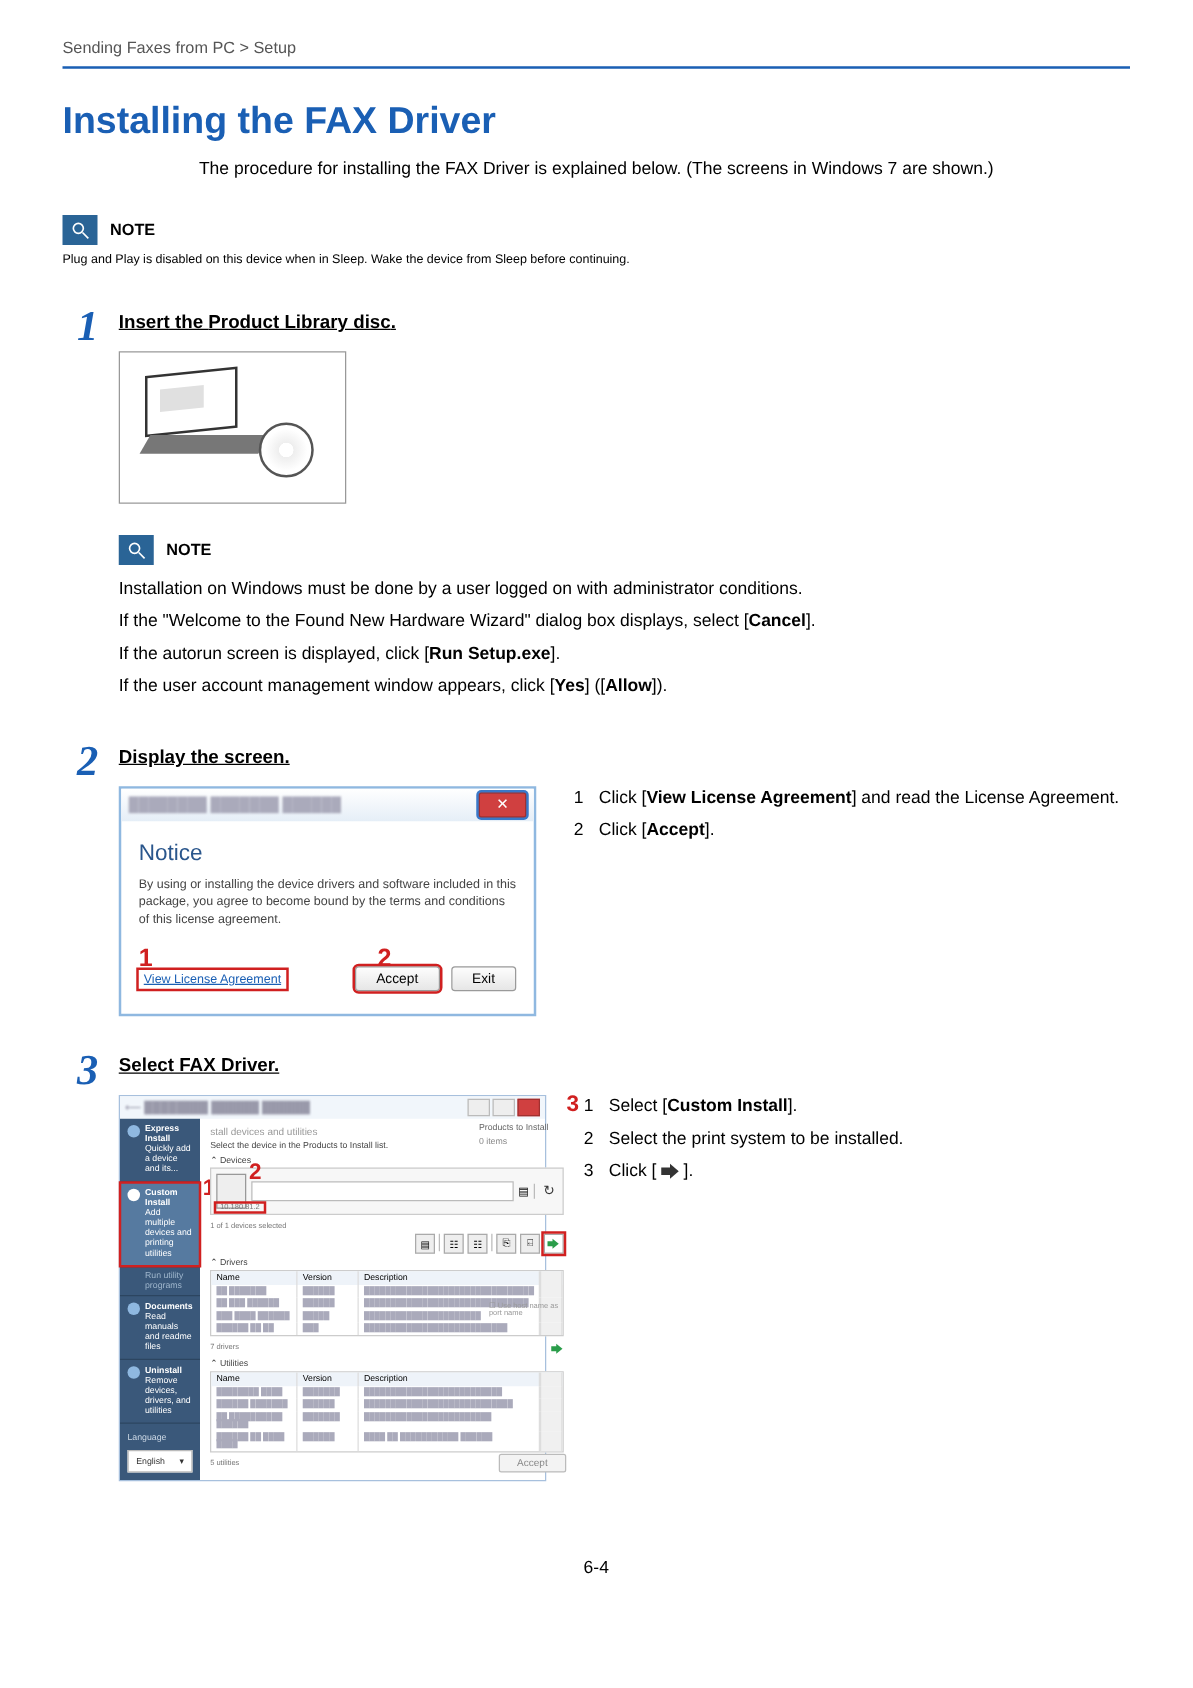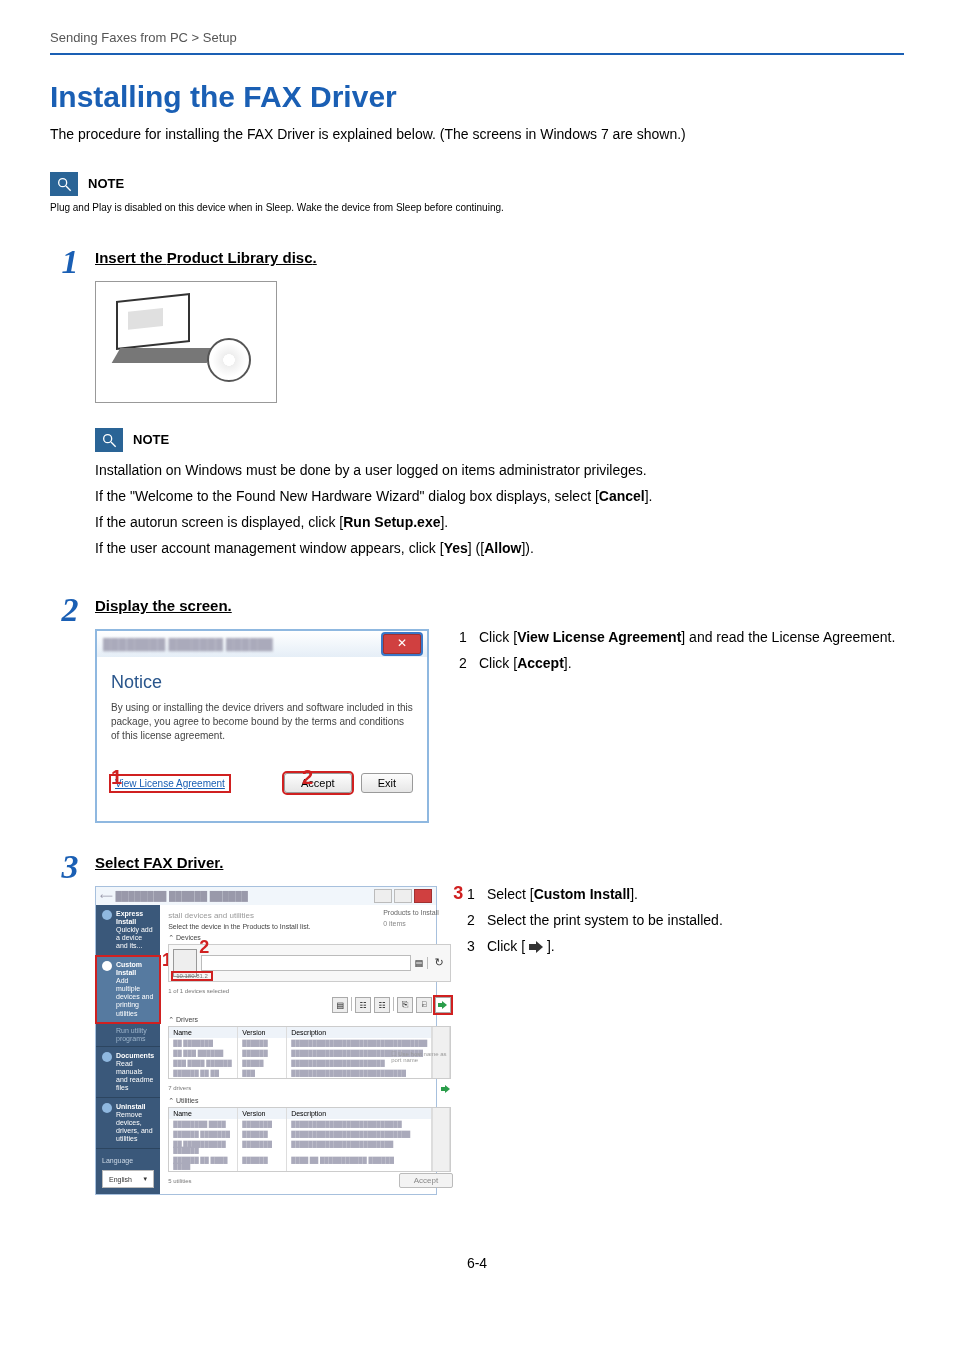--- a/index.html
+++ b/index.html
@@ -25,20 +25,21 @@
   }
   h1 {
     color: #1a5fb4;
     font-size: 30px;
     font-weight: bold;
     margin: 0 0 12px 0;
   }
   .intro {
     font-size: 14px;
     margin: 0 0 30px 0;
+    text-align: center;
   }
   .note-bar {
     display: flex;
     align-items: flex-start;
     margin-bottom: 6px;
   }
   .note-icon {
     width: 28px;
     height: 24px;
     background: #2a6496;
@@ -140,21 +141,21 @@
     align-items: center;
     padding: 0 6px;
     justify-content: space-between;
   }
   .dialog-titlebar .t { color: #aab; filter: blur(1px); }
   .close-btn {
     width: 36px; height: 18px; background: #d04040; border: 1px solid #a03030;
     color: #fff; font-size: 12px; line-height: 16px; text-align: center; border-radius: 2px;
     box-shadow: 0 0 0 2px #3a78c8;
   }
-  .dialog-body { padding: 10px 14px 28px 14px; }
+  .dialog-body { padding: 10px 14px 18px 14px; }
   .dialog-body h3 {
     color: #2a568c; font-size: 18px; font-weight: normal; margin: 5px 0 8px 0;
   }
   .dialog-body .msg { color: #444; font-size: 10px; line-height: 1.4; margin-bottom: 30px;}
   .dialog-buttons {
     display: flex; justify-content: space-between; align-items: center;
   }
   .link {
     color: #1a5fb4; text-decoration: underline; font-size: 10px;
     padding: 2px 4px;
@@ -337,21 +338,21 @@
       <div class="note-bar">
         <div class="note-icon">
           <svg viewBox="0 0 24 24" fill="none" stroke="#fff" stroke-width="2">
             <circle cx="10" cy="10" r="6"></circle>
               <line x1="15" y1="15" x2="22" y2="22"></line>
           </svg>
         </div>
         <div class="note-label">NOTE</div>
       </div>
       <div class="note-indent">
-        <p>Installation on Windows must be done by a user logged on items administrator privileges.</p>
+        <p>Installation on Windows must be done by a user logged on with administrator conditions.</p>
         <p>
           <span>If the "Welcome to the Found New Hardware Wizard" dialog box displays, select [</span><b>Cancel</b><span>].</span>
         </p>
         <p>
           <span>If the autorun screen is displayed, click [</span><b>Run Setup.exe</b><span>].</span>
         </p>
         <p>
           <span>If the user account management window appears, click [</span><b>Yes</b><span>] ([</span><b>Allow</b><span>]).</span>
         </p>
       </div>

